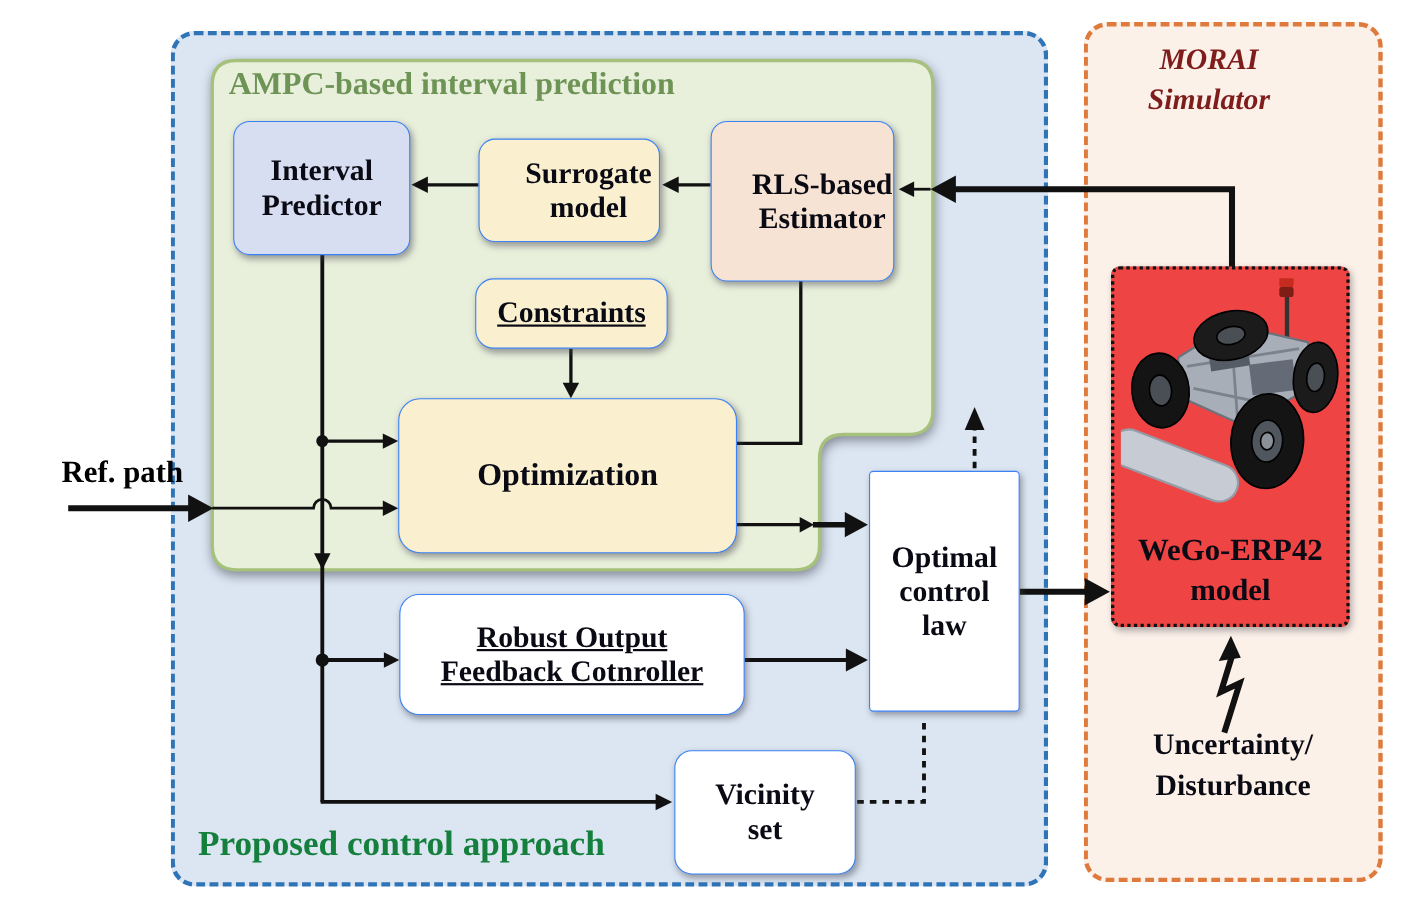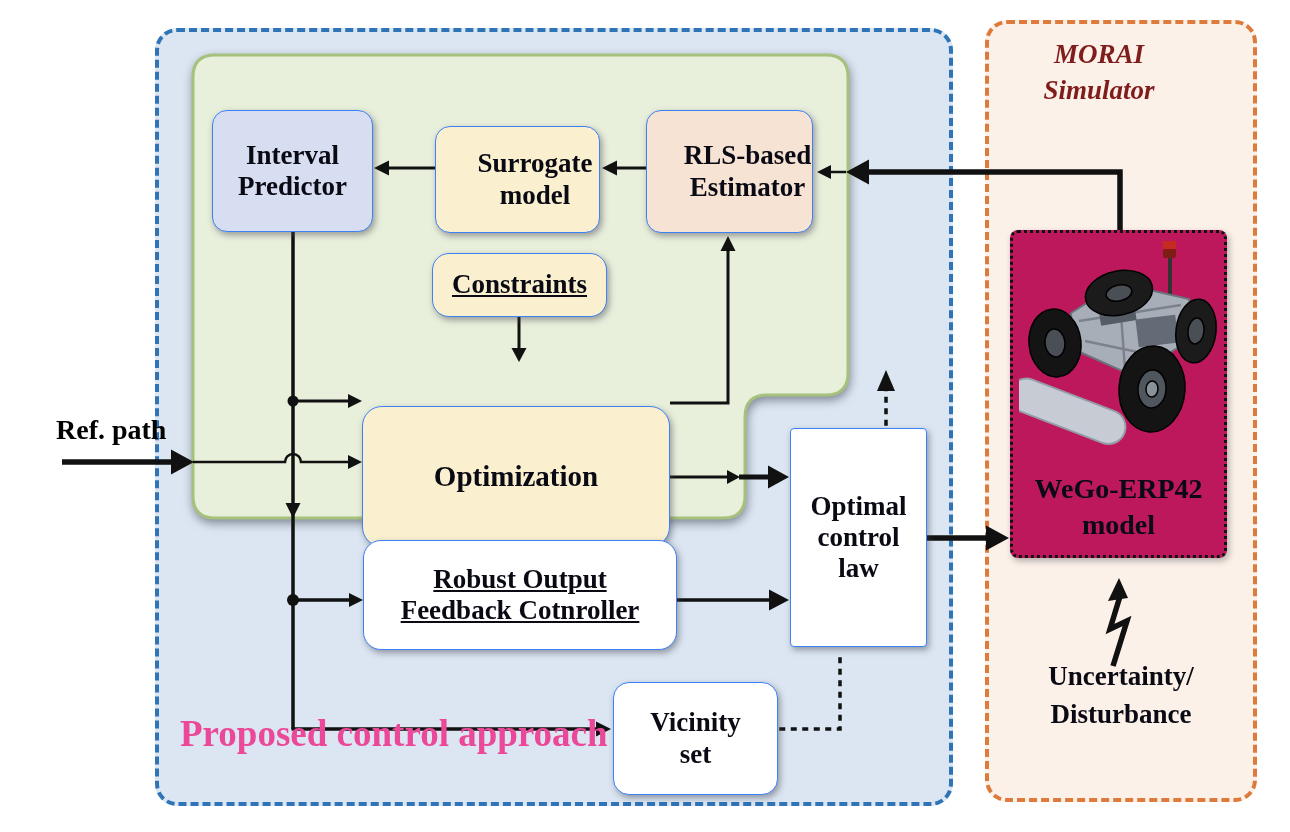--- a/index.html
+++ b/index.html
@@ -16,38 +16,38 @@
   
   #wires{position:absolute;left:0;top:0;width:1290px;height:832px;z-index:2;}
 
   
   .block{position:absolute;z-index:3;box-sizing:border-box;
       border:1px solid #3b82f6;border-radius:15px;
       display:flex;align-items:center;justify-content:center;text-align:center;
       font-weight:bold;color:#0a0a14;line-height:1.16;white-space:pre-line;
       box-shadow:2px 3px 6px rgba(70,70,80,.5);}
   #b-interval{left:212px;top:110px;width:161px;height:122px;background:#d8def1;font-size:27px;}
-  #b-surrogate{left:435px;top:126px;width:165px;height:107px;background:#faf0cf;font-size:27px;padding-left:35px;}
-  #b-rls{left:646px;top:110px;width:167px;height:123px;background:#f6e3d4;font-size:27px;padding-left:36px;}
+  #b-surrogate{left:435px;top:126px;width:165px;height:94px;background:#faf0cf;font-size:27px;padding-left:35px;}
+  #b-rls{left:646px;top:110px;width:167px;height:146px;background:#f6e3d4;font-size:27px;padding-left:36px;}
   #b-constraints{left:432px;top:253px;width:175px;height:64px;background:#faf0cf;font-size:27px;border-radius:17px;text-decoration:underline;}
-  #b-optimization{left:362px;top:362px;width:308px;height:141px;background:#faf0cf;font-size:29px;border-radius:20px;margin-top:44px;}
+  #b-optimization{left:362px;top:362px;width:308px;height:141px;background:#faf0cf;font-size:29px;border-radius:20px;}
   #b-robust{left:363px;top:540px;width:314px;height:110px;background:#ffffff;font-size:27px;border-radius:18px;text-decoration:underline;}
   #b-optimal{left:790px;top:428px;width:137px;height:219px;background:#ffffff;font-size:27px;border-radius:4px;}
   #b-vicinity{left:613px;top:682px;width:165px;height:113px;background:#ffffff;font-size:27px;border-radius:16px;}
-  #b-wego{left:1010px;top:230px;width:217px;height:328px;background:#be185d;
+  #b-wego{left:1010px;top:242px;width:217px;height:328px;background:#ef4444;
       border:3.5px dotted #111;border-radius:8px;z-index:3;
       box-shadow:2px 3px 6px rgba(70,70,80,.4);}
   #wego-label{position:absolute;left:0;right:0;top:238px;text-align:center;
       font-weight:bold;font-size:28px;line-height:1.3;color:#0a0a14;white-space:pre-line;}
   #car-art{position:absolute;left:6px;top:8px;}
 
   
   .lbl{position:absolute;z-index:4;font-weight:bold;white-space:pre-line;}
   #lbl-ampc{left:208px;top:60px;font-size:29px;color:#6d9355;}
-  #lbl-proposed{left:180px;top:712px;font-size:37px;color:#ec4899;}
+  #lbl-proposed{left:180px;top:748px;font-size:32px;color:#15803d;}
   #lbl-morai{left:985px;top:36px;width:228px;text-align:center;font-size:27px;
       line-height:1.35;color:#7f1d1d;font-style:italic;}
   #lbl-refpath{left:8px;top:414px;font-size:28px;color:#000;margin-left:48px;}
   #lbl-uncert{left:1000px;top:658px;width:242px;text-align:center;font-size:27px;
       line-height:1.4;color:#0a0a14;}
 </style>
 </head>
 <body>
 
 <div id="canvas">
@@ -166,20 +166,21 @@
         <ellipse cx="133" cy="148" rx="14" ry="19" fill="#50565e" transform="rotate(4 133 148)"></ellipse>
         <ellipse cx="133" cy="148" rx="6" ry="8" fill="#8b9199" transform="rotate(4 133 148)"></ellipse>
       </g>
 
       <rect x="-12" y="150" width="122" height="34" rx="17" fill="#c6cbd4" stroke="#959ca7" stroke-width="2" transform="rotate(21 40 167)"></rect>
     </svg>
     <div id="wego-label">WeGo-ERP42
 model</div>
   </div>
 
+  <div class="lbl" id="lbl-ampc">AMPC-based interval prediction</div>
   <div class="lbl" id="lbl-proposed">Proposed control approach</div>
   <div class="lbl" id="lbl-morai">MORAI
 Simulator</div>
   <div class="lbl" id="lbl-refpath">Ref. path</div>
   <div class="lbl" id="lbl-uncert">Uncertainty/
 Disturbance</div>
 
 </div>
 
 </body></html>

